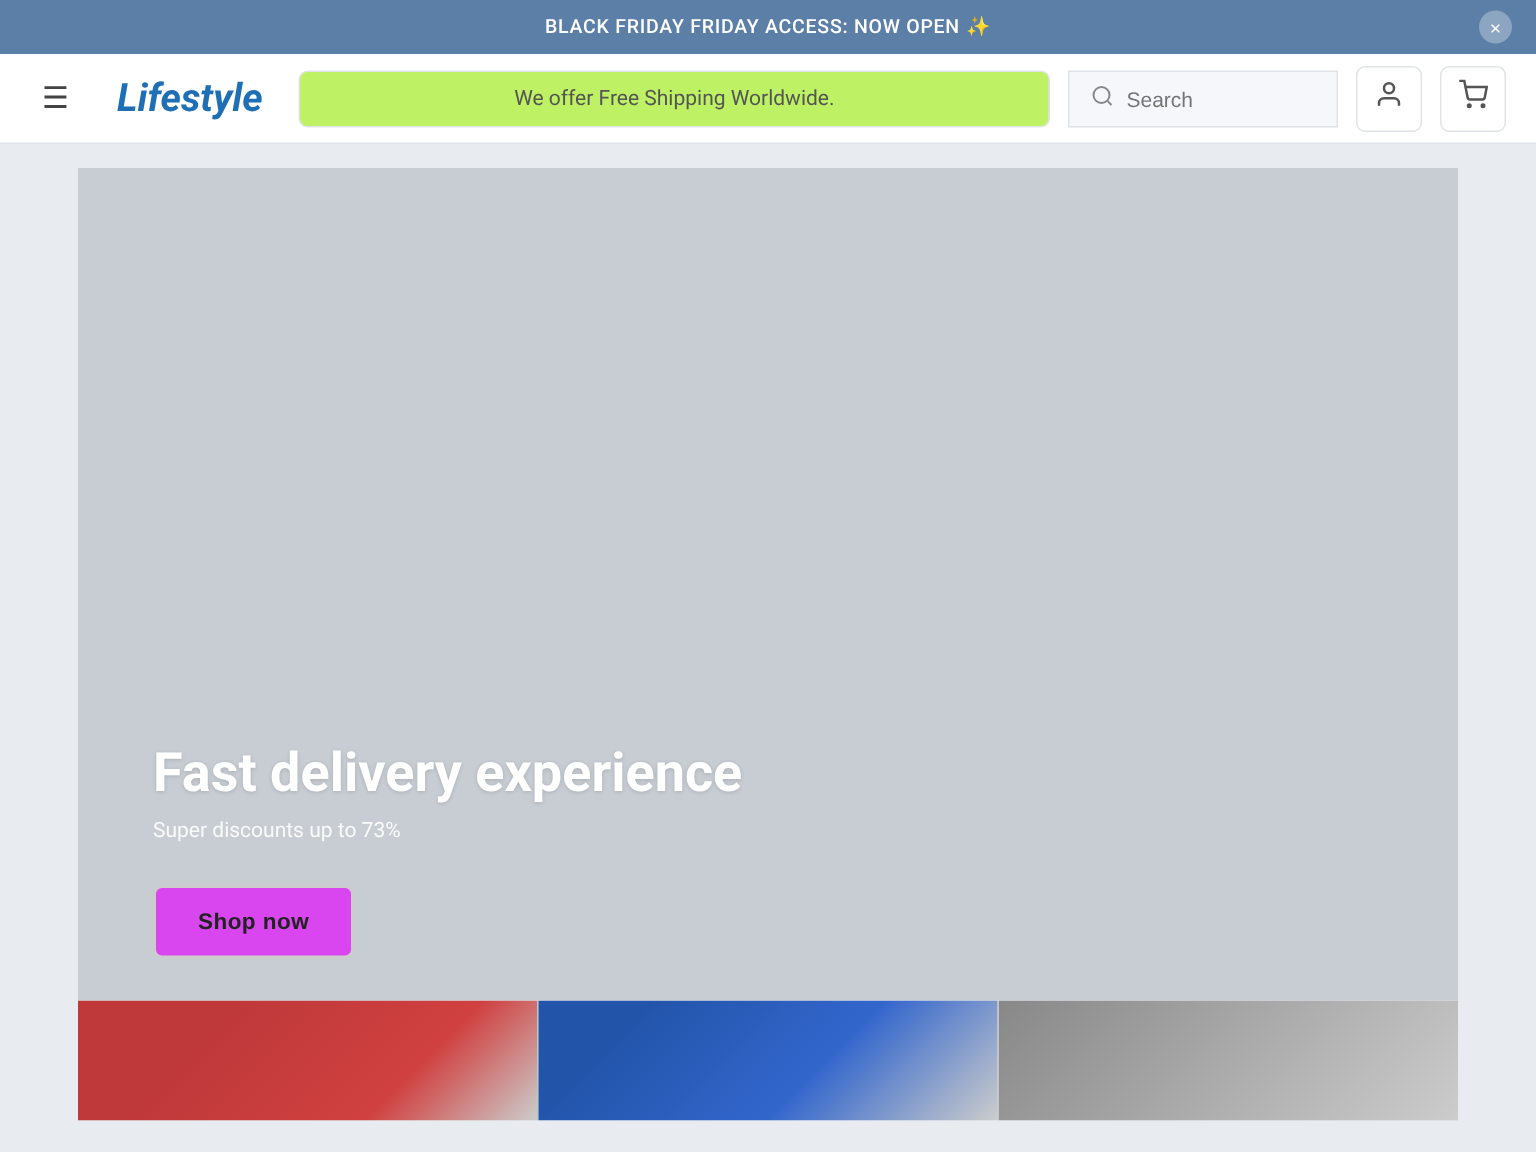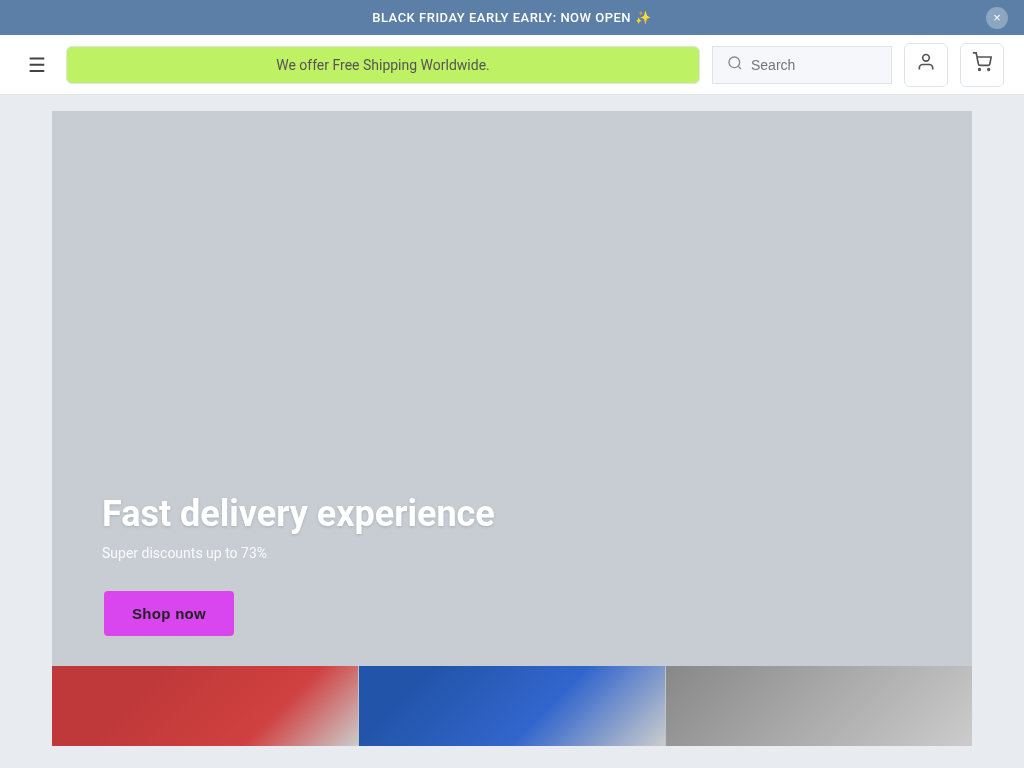--- a/index.html
+++ b/index.html
@@ -216,30 +216,33 @@
     
     .sparkle {
       display: inline-block;
       margin-left: 4px;
     }
   </style>
 </head>
 <body>
 
 <div class="announcement-bar">
-  <span>BLACK FRIDAY EARLY EARLY: NOW OPEN</span>
+  <span>BLACK FRIDAY FRIDAY ACCESS: NOW OPEN</span>
   <span class="sparkle">✨</span>
   <button class="close-btn">×</button>
 </div>
 
 <nav class="navbar">
   <button class="nav-menu-btn">
     <span>☰</span>
   </button>
 
+  <div class="logo-area">
+    <span class="logo-text">Lifestyle</span>
+  </div>
 
   <div class="shipping-banner">
     <span>We offer Free Shipping Worldwide.</span>
   </div>
 
   <div class="search-area">
     <span class="search-icon-svg">
       <svg width="16" height="16" viewBox="0 0 24 24" fill="none" stroke="#888" stroke-width="2">
         <circle cx="11" cy="11" r="8"></circle>
         <line x1="21" y1="21" x2="16.65" y2="16.65"></line>

